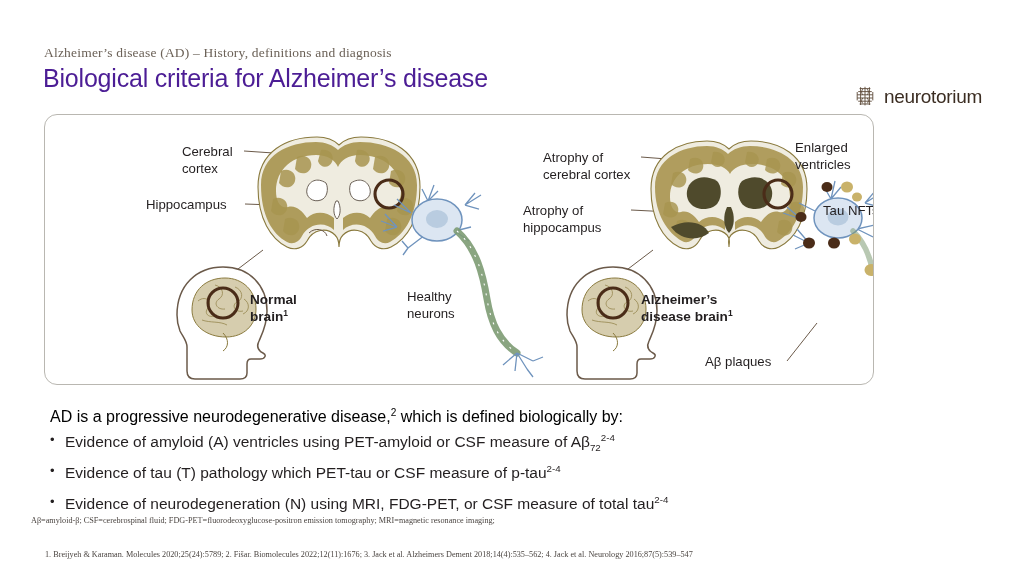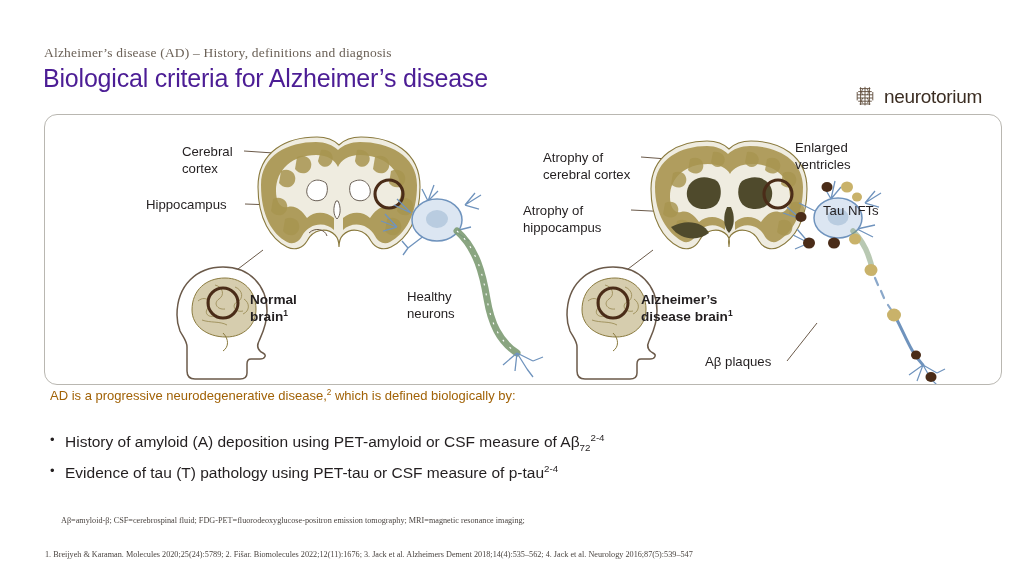--- a/index.html
+++ b/index.html
@@ -22,44 +22,44 @@
   }
   .logo{
     position:absolute;right:42px;top:42px;
     display:flex;align-items:center;gap:7px;margin-top:42px;
   }
   .logo-mark{width:24px;height:24px;display:block;}
   .logo-text{font-size:19px;color:#3b2d22;letter-spacing:-.3px;line-height:1;}
 
   
   .panel{
-    position:absolute;left:44px;top:114px;width:958px;height:271px;
+    position:absolute;left:44px;top:114px;width:830px;height:271px;
     border:1.4px solid #b9b7b1;border-radius:13px;background:#fff;
     box-sizing:border-box;overflow:hidden;
   }
   .fig{position:absolute;left:0;top:0;width:934px;height:271px;}
 
   
   .lede{
-    position:absolute;left:50px;top:388px;font-size:13px;color:#a16207;white-space:nowrap;
+    position:absolute;left:50px;top:408px;font-size:16px;color:#000000;white-space:nowrap;
   }
   .bullets{position:absolute;left:50px;top:432px;width:900px;}
   .bullet{
     position:relative;padding-left:15px;font-size:15.5px;color:#231f20;
     margin-bottom:11.5px;white-space:nowrap;line-height:1.25;
   }
   .bullet:before{
     content:"\2022";position:absolute;left:0;top:0;font-size:13px;color:#231f20;
   }
   sup{font-size:.63em;vertical-align:super;line-height:0;}
   sub{font-size:.63em;vertical-align:sub;line-height:0;}
 
   
   .abbrev{
-    position:absolute;left:61px;top:515px;width:930px;
+    position:absolute;left:31px;top:515px;width:930px;
     font-family:"Liberation Serif", serif;
     font-size:8.2px;color:#4a4440;line-height:1.45;
   }
   .refs{
     position:absolute;left:45px;top:549px;width:960px;
     font-family:"Liberation Serif", serif;
     font-size:8.2px;color:#4a4440;line-height:1.45;white-space:nowrap;
   }
 
   
@@ -323,22 +323,23 @@
       <text class="lbl" x="778" y="100">Tau NFTs</text>
       <text class="lbl-b" x="596" y="189">Alzheimer’s</text>
       <text class="lbl-b" x="596" y="206"><tspan>disease brain</tspan><tspan font-size="8.5" dy="-5">1</tspan></text>
       <text class="lbl" x="660" y="251">Aβ plaques</text>
     </svg>
   </div>
 
   <div class="lede"><span>AD is a progressive neurodegenerative disease,</span><sup>2</sup><span> which is defined biologically by:</span></div>
 
   <div class="bullets">
-    <div class="bullet"><span>History of amyloid (A) deposition using PET-amyloid or CSF measure of Aβ</span><sub>72</sub><sup>2-4</sup></div>
-    <div class="bullet"><span>Evidence of tau (T) pathology using PET-tau or CSF measure of p-tau</span><sub></sub><sup>2-4</sup></div>
+    <div class="bullet"><span>Evidence of amyloid (A) ventricles using PET-amyloid or CSF measure of Aβ</span><sub>72</sub><sup>2-4</sup></div>
+    <div class="bullet"><span>Evidence of tau (T) pathology which PET-tau or CSF measure of p-tau</span><sub></sub><sup>2-4</sup></div>
+    <div class="bullet"><span>Evidence of neurodegeneration (N) using MRI, FDG-PET, or CSF measure of total tau</span><sub></sub><sup>2-4</sup></div>
   </div>
 
   <div class="abbrev">
     <div>Aβ=amyloid-β; CSF=cerebrospinal fluid; FDG-PET=fluorodeoxyglucose-positron emission tomography; MRI=magnetic resonance imaging;</div>
   </div>
   <div class="refs">1. Breijyeh &amp; Karaman. Molecules 2020;25(24):5789; 2. Fišar. Biomolecules 2022;12(11):1676; 3. Jack et al. Alzheimers Dement 2018;14(4):535–562; 4. Jack et al. Neurology 2016;87(5):539–547</div>
 
 </div>
 
 </body></html>

